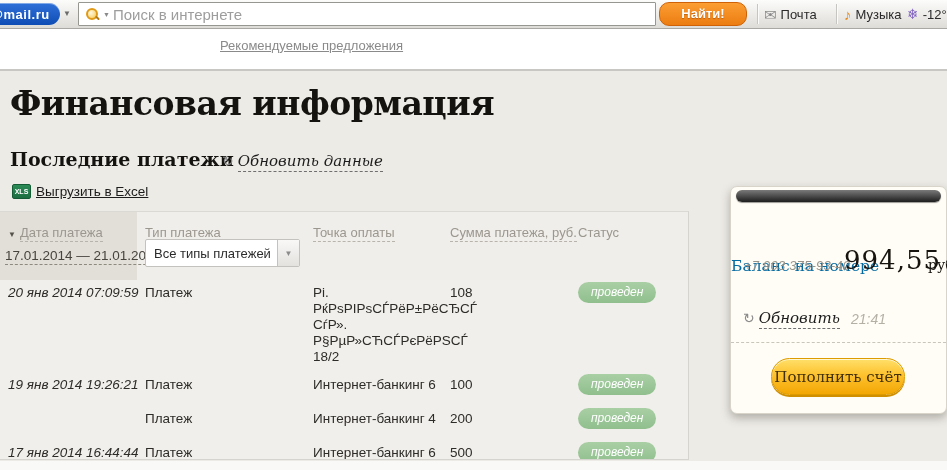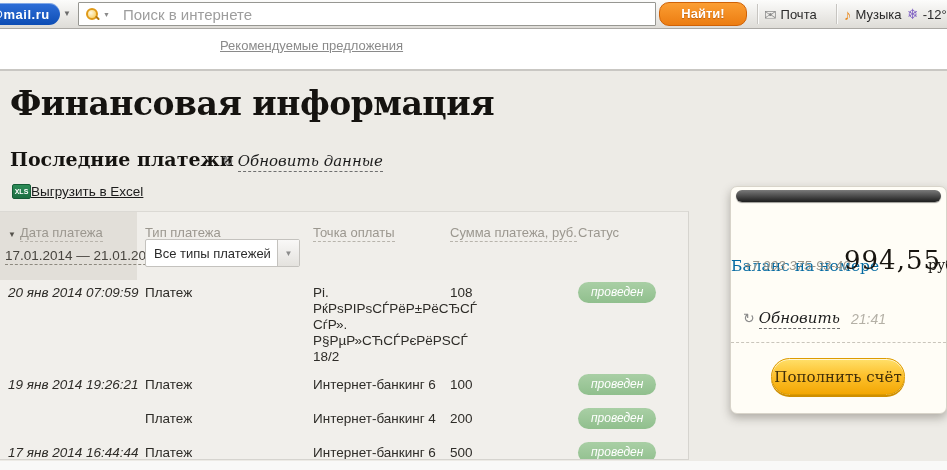--- a/index.html
+++ b/index.html
@@ -16,21 +16,21 @@
     box-shadow:inset 0 1px 0 rgba(255,255,255,.4); cursor:pointer; }
   .logo-arrow { position:absolute; left:63px; top:9px; font-size:8px; color:#6b6b6b; cursor:pointer; }
   .searchbox { position:absolute; left:78px; top:2px; width:578px; height:24px; background:#fff;
     border:1px solid #979792; border-radius:1px; display:flex; align-items:center; }
   .lens { position:relative; width:13px; height:13px; margin-left:7px; }
   .lens::before { content:""; position:absolute; left:0; top:0; width:8px; height:8px; border-radius:50%;
     border:2px solid #e09a18; background:radial-gradient(circle at 35% 35%, #fff8e0, #f6c84e); }
   .lens::after { content:""; position:absolute; left:9px; top:9px; width:5px; height:2px;
     background:#b4790f; transform:rotate(45deg); border-radius:1px; }
   .lens-arrow { font-size:7px; color:#8a8a8a; margin-left:4px; }
-  .search-input { flex:1; border:none; outline:none; font-size:15px; color:#3a3a3a; margin-left:13px;
+  .search-input { flex:1; border:none; outline:none; font-size:15px; color:#3a3a3a; margin-left:3px;
     font-family:"Liberation Sans",sans-serif; background:transparent; }
   .search-input::placeholder { color:#9d9d9d; }
   .find-btn { position:absolute; left:659px; top:2px; width:88px; height:24px; border:1px solid #cf6207;
     border-radius:10px; background:linear-gradient(#fb9e33,#ec7d12); color:#fff; font-weight:bold;
     font-size:13px; text-align:center; line-height:22px; cursor:pointer; text-shadow:0 1px 1px rgba(140,60,0,.5); }
   .tb-sep { position:absolute; top:4px; width:1px; height:20px; background:#c7c5c1; box-shadow:1px 0 0 #fbfbfa; }
   .tb-item { position:absolute; top:0; height:28px; display:flex; align-items:center; gap:4px;
     font-size:13px; color:#2b2b2b; cursor:pointer; }
   .env-icon { font-size:15px; color:#8b8b8b; line-height:1; }
   .note-icon { font-size:15px; color:#e8891c; line-height:1; }
@@ -44,21 +44,21 @@
 
   
   .h1 { position:absolute; left:10px; top:84px; font-family:"DejaVu Serif","Liberation Serif",serif;
     font-weight:bold; font-size:33px; color:#151310; letter-spacing:-.5px; }
   .h2 { position:absolute; left:10px; top:148px; font-family:"DejaVu Serif","Liberation Serif",serif;
     font-weight:bold; font-size:19px; color:#151310; }
   .refresh-link { position:absolute; left:222px; top:152px; font-size:15px; cursor:pointer; }
   .refresh-icon { color:#8b8b8b; font-size:14px; margin-right:4px; }
   .refresh-text { font-family:"DejaVu Serif","Liberation Serif",serif; font-style:italic; color:#1c1c1c;
     border-bottom:1px dashed #6f6f6f; padding-bottom:1px; }
-  .excel-link { position:absolute; left:12px; top:184px; display:flex; align-items:center; cursor:pointer; }
+  .excel-link { position:absolute; left:12px; top:184px; display:flex; align-items:center; gap:5px; cursor:pointer; }
   .xls-icon { width:19px; height:15px; background:linear-gradient(#2c8c57,#1c6e42); border-radius:2px;
     color:#fff; font-size:7px; font-weight:bold; display:flex; align-items:center; justify-content:center;
     border:1px solid #145c36; }
   .excel-text { font-size:13.5px; color:#1c1c1c; text-decoration:underline; }
 
   
   .table { position:absolute; left:0; top:211px; width:689px; height:249px;
     border-top:1px solid #dbd9d4; border-right:1px solid #d6d4cf; border-bottom:1px solid #d6d4cf;
     background:#f1efeb; overflow:hidden; }
   .thead { position:absolute; left:0; top:0; width:100%; height:68px; background:#f0eeea;padding-left:28px; }

